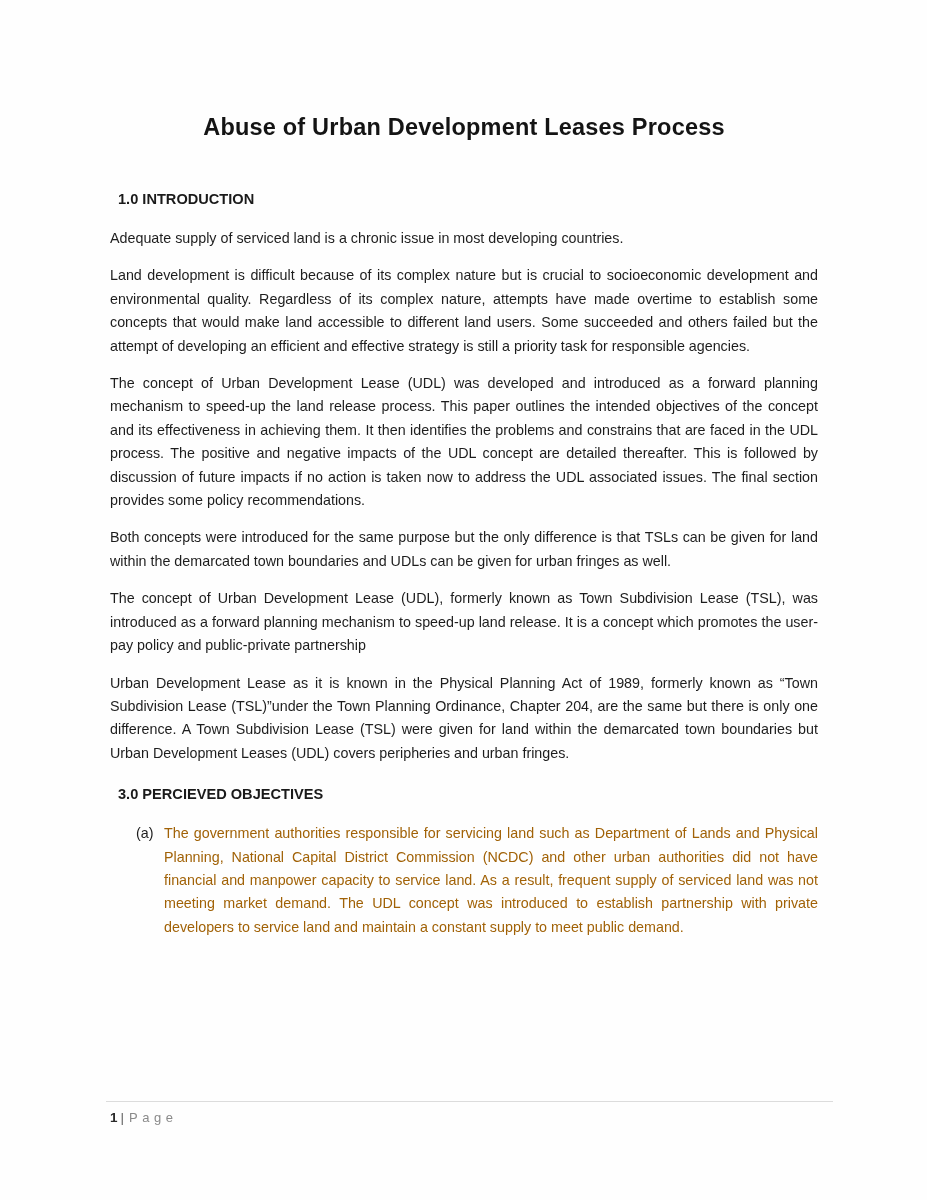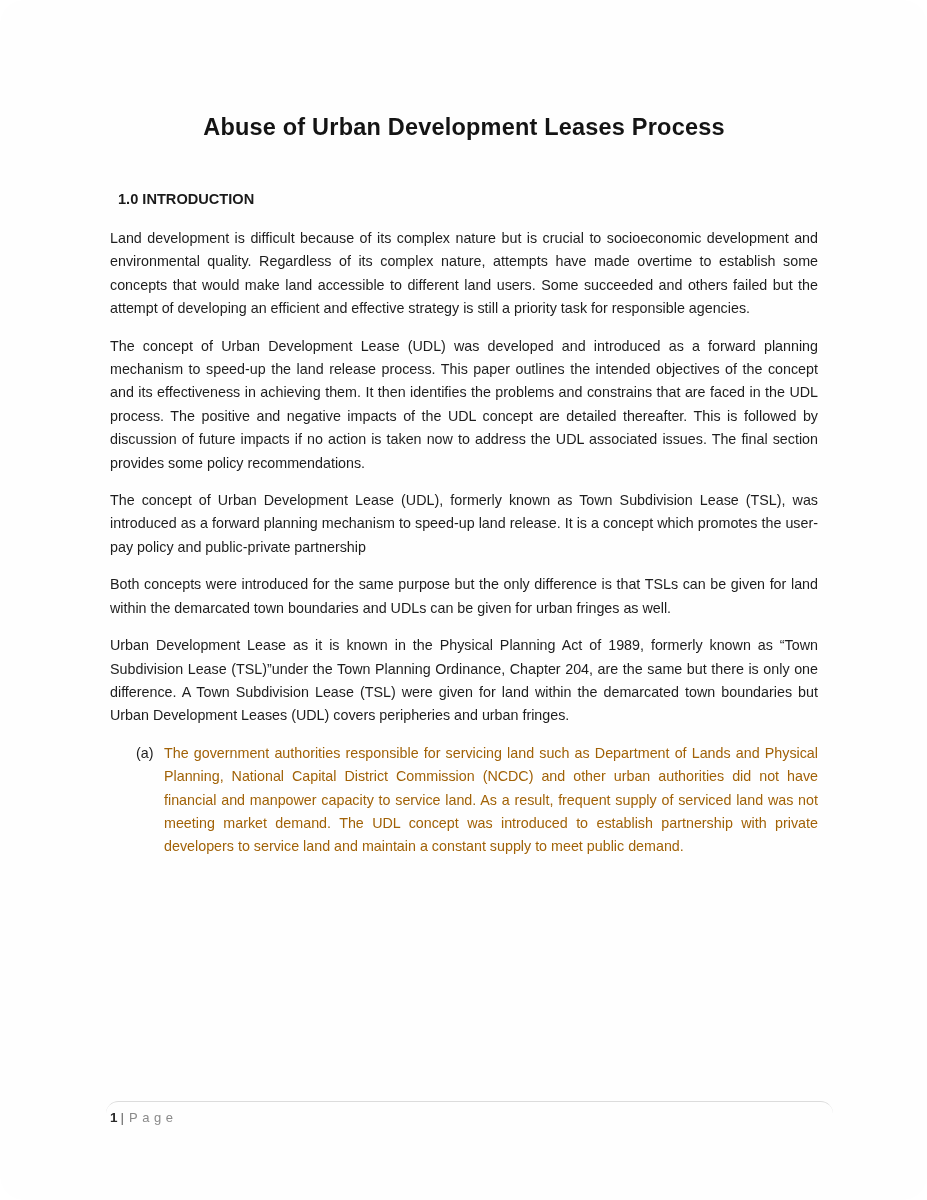--- a/index.html
+++ b/index.html
@@ -1,15 +1,15 @@
 <!DOCTYPE html>
 <html><head>
 <meta charset="utf-8">
 <style>
-  * { box-sizing: border-box; border-radius: 24px; }
+  * { box-sizing: border-box; }
   html, body { margin: 0; padding: 0; }
   body {
     width: 927px;
     height: 1200px;
     background: #ffffff;
     font-family: "Liberation Sans", sans-serif;
   }
   .page {
     position: relative;
     width: 927px;
@@ -87,31 +87,33 @@
 </style>
 </head>
 <body>
 
 <div class="page">
 
   <h1 class="doc-title">Abuse of Urban Development Leases Process</h1>
 
   <section>
     <h2 class="section-heading">1.0 INTRODUCTION</h2>
+    <p class="para">Adequate supply of serviced land is a chronic issue in most developing countries.</p>
     <p class="para">Land development is difficult because of its complex nature but is crucial to socioeconomic development and environmental quality.  Regardless of its complex nature, attempts have made overtime to establish some concepts that would make land accessible to different land users. Some succeeded and others failed but the attempt of developing an efficient and effective strategy is still a priority task for responsible agencies.</p>
     <p class="para">The concept of Urban Development Lease (UDL) was developed and introduced as a forward planning mechanism to speed-up the land release process. This paper outlines the intended objectives of the concept and its effectiveness in achieving them. It then identifies the problems and constrains that are faced in the UDL process. The positive and negative impacts of the UDL concept are detailed thereafter. This is followed by discussion of future impacts if no action is taken now to address the UDL associated issues. The final section provides some policy recommendations.</p>
   </section>
 
   <section>
+    <p class="para">Both concepts were introduced for the same purpose but the only difference is that TSLs can be given for land within the demarcated town boundaries and UDLs can be given for urban fringes as well.</p>
     <p class="para">The concept of Urban Development Lease (UDL), formerly known as Town Subdivision Lease (TSL), was introduced as a forward planning mechanism to speed-up land release. It is a concept which promotes the user-pay policy and public-private partnership</p>
-    <p class="para">Both concepts were introduced for the same purpose but the only difference is that TSLs can be given for land within the demarcated town boundaries and UDLs can be given for urban fringes as well.</p>
     <p class="para">Urban Development Lease as it is known in the Physical Planning Act of 1989, formerly known as “Town Subdivision Lease (TSL)”under the Town Planning Ordinance, Chapter 204, are the same but there is only one difference. A Town Subdivision Lease (TSL) were given for land within the demarcated town boundaries but Urban Development Leases (UDL) covers peripheries and urban fringes.</p>
   </section>
 
   <section>
+    <h2 class="section-heading">3.0 PERCIEVED OBJECTIVES</h2>
     <div class="list-item">
       <span class="list-marker">(a)</span>
       <p class="list-text">The government authorities responsible for servicing land such as Department of Lands and Physical Planning, National Capital District Commission (NCDC) and other urban authorities did not have financial and manpower capacity to service land. As a result, frequent supply of serviced land was not meeting market demand. The UDL concept was introduced to establish partnership with private developers to service land and maintain a constant supply to meet public demand.</p>
     </div>
   </section>
 
   <footer class="page-footer">
     <span class="footer-page-number">1</span><span class="footer-separator">|</span><span class="footer-label">Page</span>
   </footer>
 

